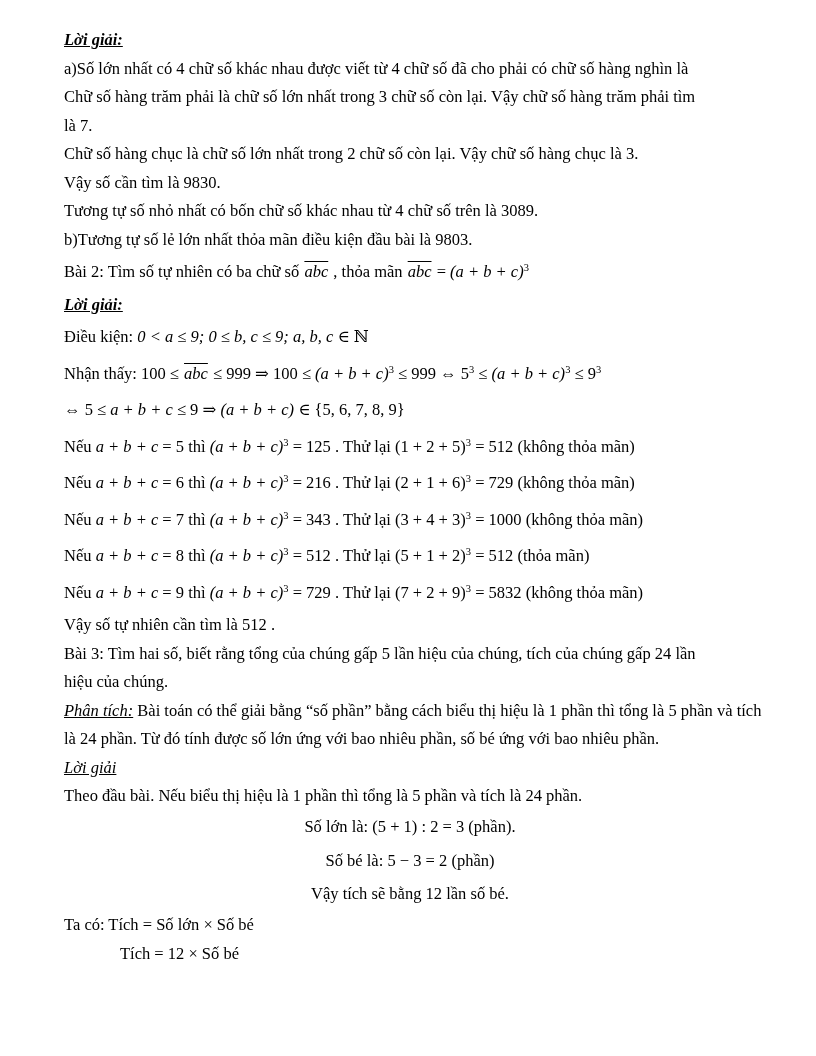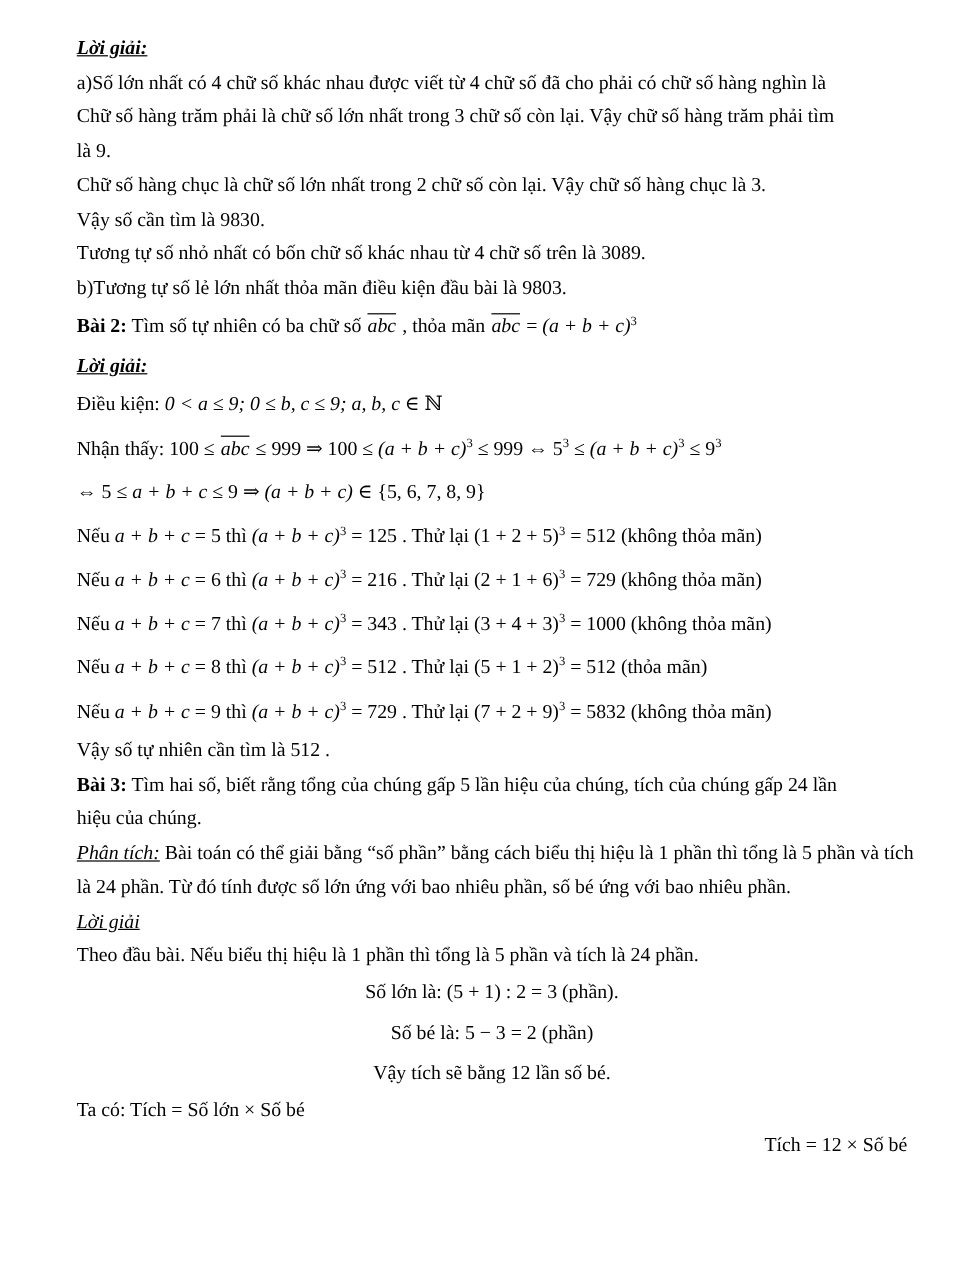--- a/index.html
+++ b/index.html
@@ -22,37 +22,37 @@
     background: #ffffff;
   }
   .line {
     margin: 0;
     font-size: 16.5px;
     line-height: 28.5px;
     white-space: nowrap;
   }
   .line.math   { padding: 4px 0; }
   .line.mathsm { padding: 2.5px 0; text-align: center; }
-  .line.indent { padding-left: 56px; text-align: right; }
+  .line.indent { padding-left: 56px; }
   .seg-p  { font-style: normal; }
-  .seg-b  { font-weight: bold; }
+  .seg-b  { font-weight: normal; }
   .seg-biu{ font-weight: bold; font-style: italic; text-decoration: underline; }
   .seg-iu { font-style: italic; text-decoration: underline; }
   .seg-m  { font-style: italic; text-align: center; }
   .seg-over { font-style: italic; text-decoration: overline; padding: 0 1px; }
   .seg-sup { font-size: 10.5px; vertical-align: super; line-height: 0; }
 </style>
 </head>
 <body>
 
 <div class="page">
     <p class="line"><span class="seg-biu">Lời giải:</span></p>
     <p class="line"><span class="seg-p">a)Số lớn nhất có 4 chữ số khác nhau được viết từ 4 chữ số đã cho phải có chữ số hàng nghìn là</span></p>
     <p class="line"><span class="seg-p">Chữ số hàng trăm phải là chữ số lớn nhất trong 3 chữ số còn lại. Vậy chữ số hàng trăm phải tìm</span></p>
-    <p class="line"><span class="seg-p">là 9.</span></p>
+    <p class="line"><span class="seg-p">là 7.</span></p>
     <p class="line"><span class="seg-p">Chữ số hàng chục là chữ số lớn nhất trong 2 chữ số còn lại. Vậy chữ số hàng chục là 3.</span></p>
     <p class="line"><span class="seg-p">Vậy số cần tìm là 9830.</span></p>
     <p class="line"><span class="seg-p">Tương tự số nhỏ nhất có bốn chữ số khác nhau từ 4 chữ số trên là 3089.</span></p>
     <p class="line"><span class="seg-p">b)Tương tự số lẻ lớn nhất thỏa mãn điều kiện đầu bài là 9803.</span></p>
     <p class="line math"><span class="seg-b">Bài 2:</span><span class="seg-p"> Tìm số tự nhiên có ba chữ số </span><span class="seg-over">abc</span><span class="seg-p"> , thỏa mãn </span><span class="seg-over">abc</span><span class="seg-p"> = </span><span class="seg-m">(a + b + c)</span><span class="seg-sup">3</span></p>
     <p class="line"><span class="seg-biu">Lời giải:</span></p>
     <p class="line math"><span class="seg-p">Điều kiện: </span><span class="seg-m">0 &lt; a ≤ 9; 0 ≤ b, c ≤ 9; a, b, c</span><span class="seg-p"> ∈ ℕ</span></p>
     <p class="line math"><span class="seg-p">Nhận thấy: 100 ≤ </span><span class="seg-over">abc</span><span class="seg-p"> ≤ 999 ⇒ 100 ≤ </span><span class="seg-m">(a + b + c)</span><span class="seg-sup">3</span><span class="seg-p"> ≤ 999 ⇔ 5</span><span class="seg-sup">3</span><span class="seg-p"> ≤ </span><span class="seg-m">(a + b + c)</span><span class="seg-sup">3</span><span class="seg-p"> ≤ 9</span><span class="seg-sup">3</span></p>
     <p class="line math"><span class="seg-p">⇔ 5 ≤ </span><span class="seg-m">a + b + c</span><span class="seg-p"> ≤ 9 ⇒ </span><span class="seg-m">(a + b + c)</span><span class="seg-p"> ∈ {5, 6, 7, 8, 9}</span></p>
     <p class="line math"><span class="seg-p">Nếu </span><span class="seg-m">a + b + c</span><span class="seg-p"> = 5 thì </span><span class="seg-m">(a + b + c)</span><span class="seg-sup">3</span><span class="seg-p"> = 125 . Thử lại (1 + 2 + 5)</span><span class="seg-sup">3</span><span class="seg-p"> = 512  (không thỏa mãn)</span></p>

